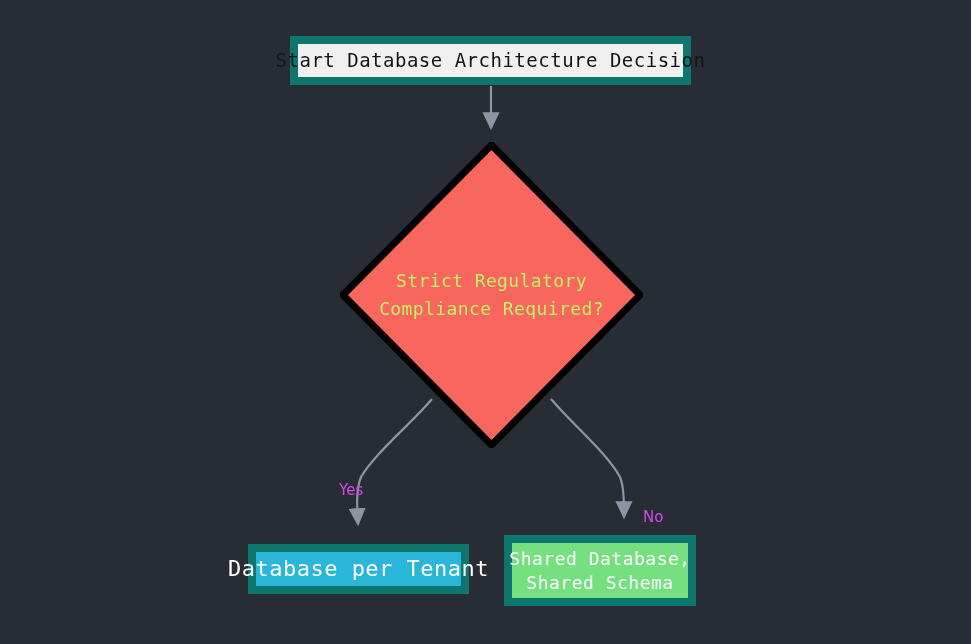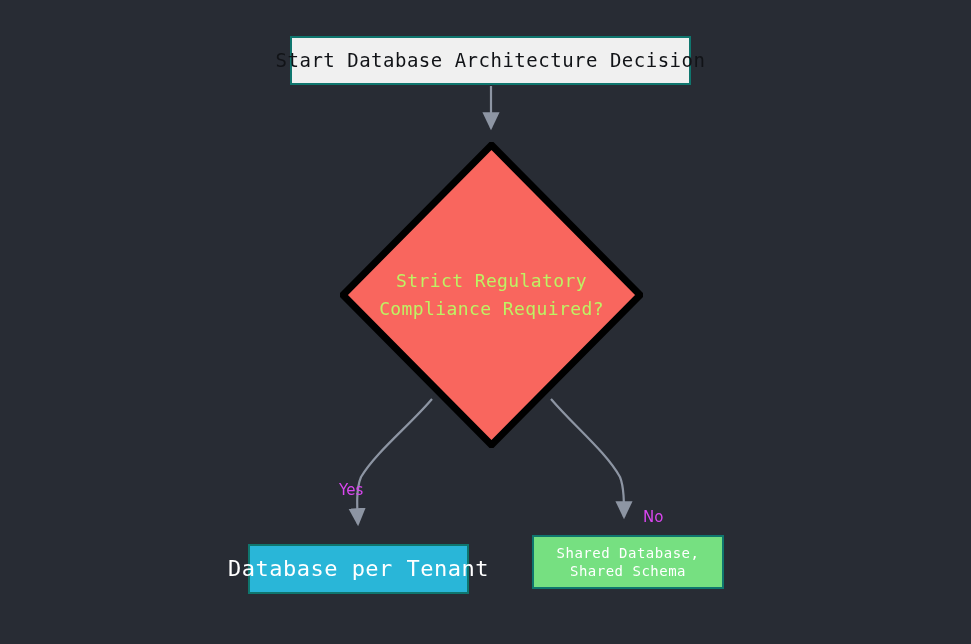--- a/index.html
+++ b/index.html
@@ -21,21 +21,21 @@
     top: 0;
     width: 971px;
     height: 644px;
     pointer-events: none;
   }
 
   
   .node {
     position: absolute;
     box-sizing: border-box;
-    border: 2px solid #0f766e;
+    border: 8px solid #0f766e;
     display: flex;
     align-items: center;
     justify-content: center;
     text-align: center;
     white-space: pre;
     line-height: 1.30;
     letter-spacing: 0.5px;
   }
 
   
@@ -84,27 +84,27 @@
   .node-yes {
     left: 248px;
     top: 544px;
     width: 221px;
     height: 50px;
     background: #29b6d8;
     color: #ffffff;
     font-size: 22px;
   }
   .node-no {
-    left: 532px;
+    left: 504px;
     top: 535px;
     width: 192px;
-    height: 54px;
+    height: 71px;
     background: #76e081;
     color: #ffffff;
-    font-size: 14px;
+    font-size: 18px;
   }
 
   
   .edge-label {
     position: absolute;
     color: #d946ef;
     font-family: "DejaVu Sans", "Liberation Sans", sans-serif;
     font-size: 15px;
     white-space: pre;
   }

